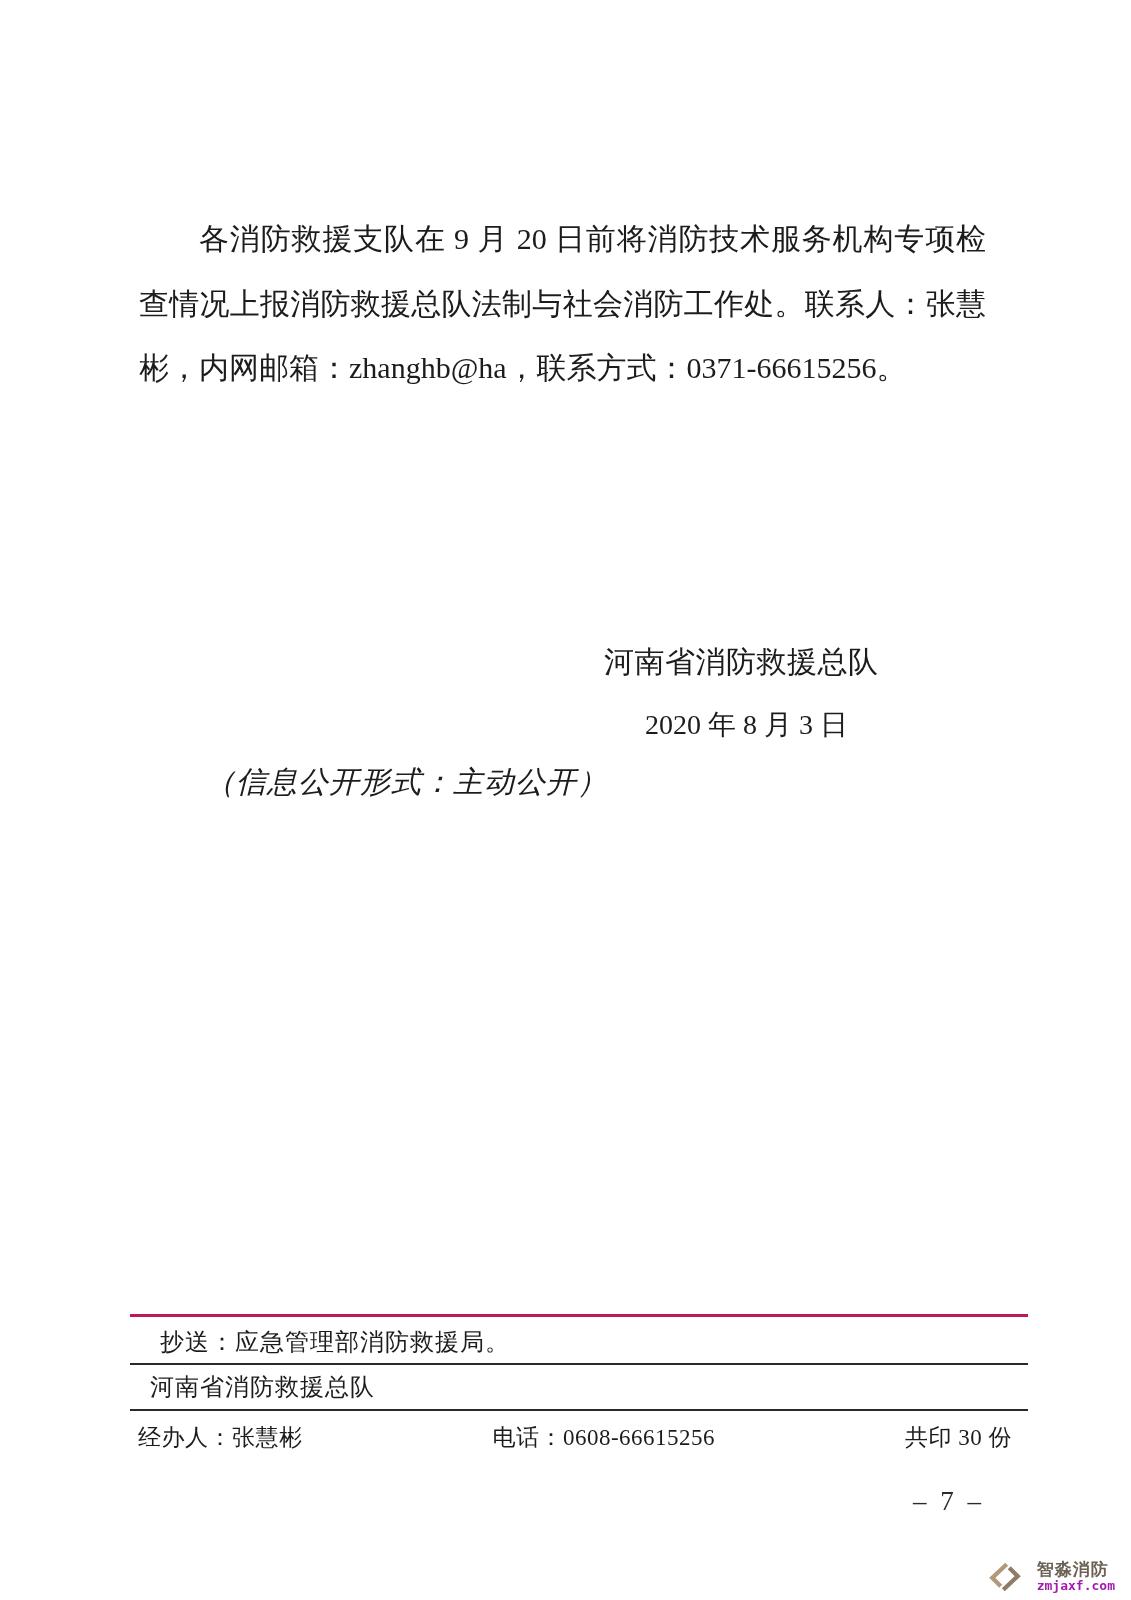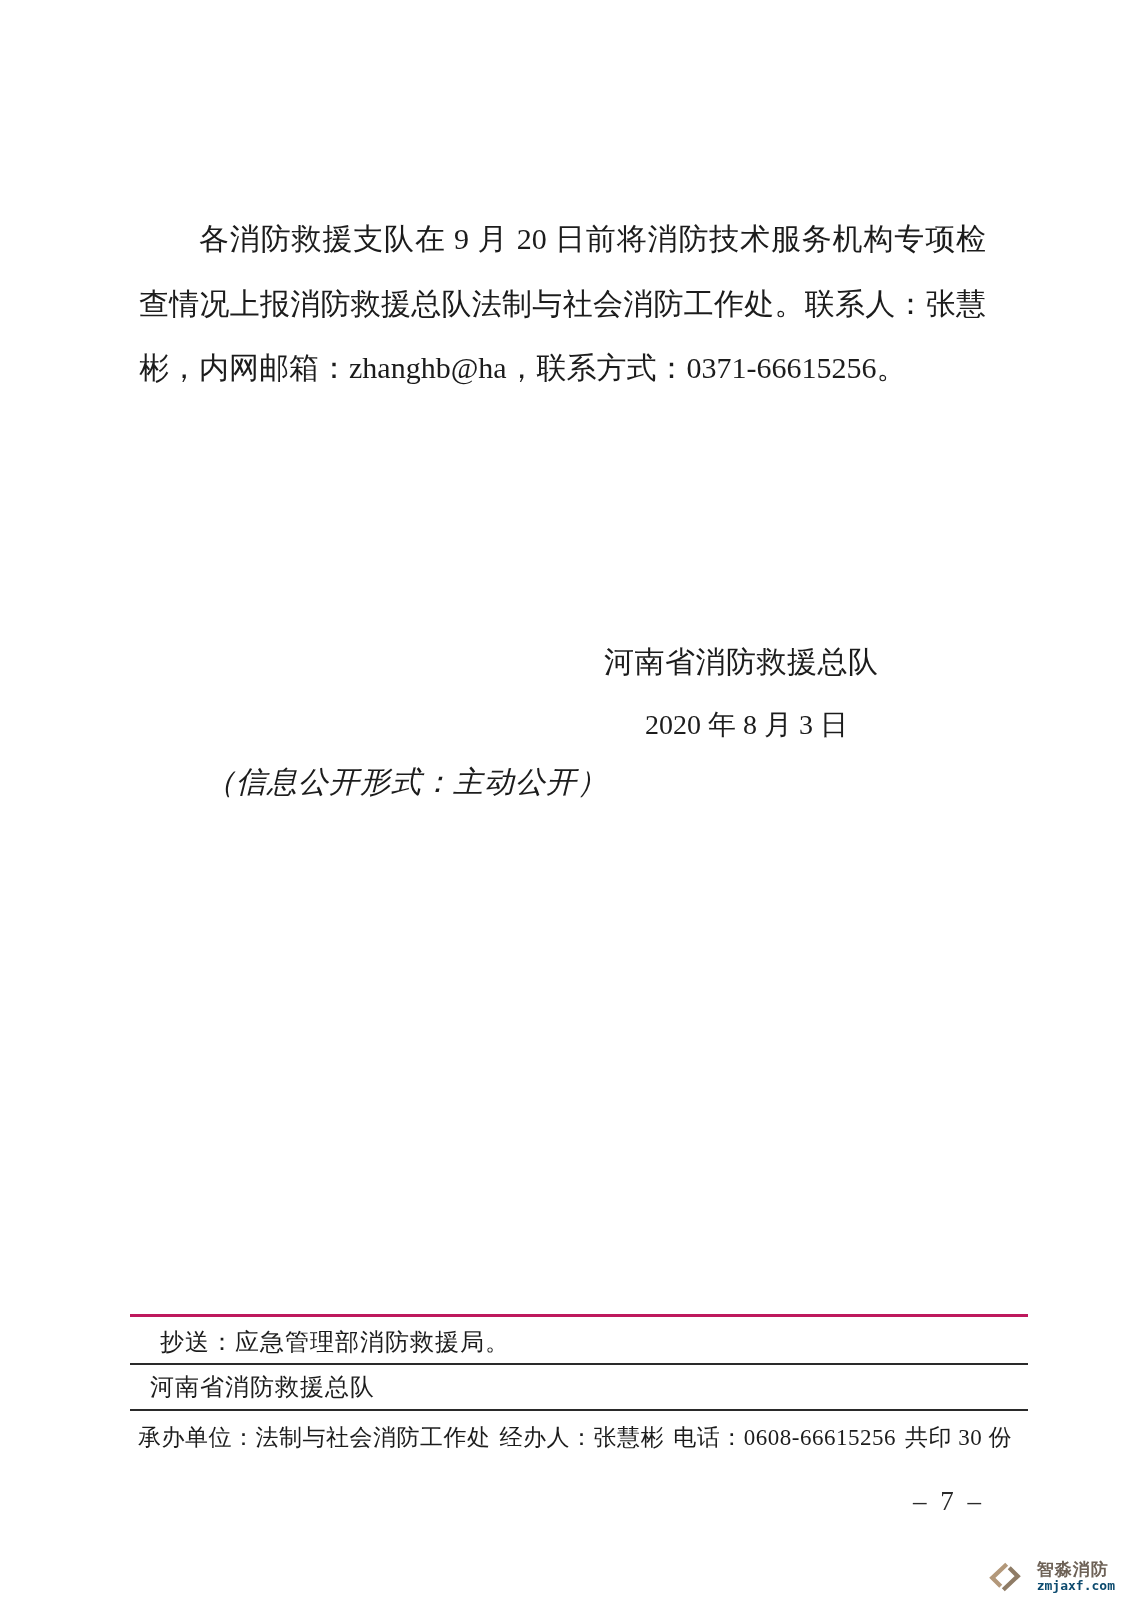--- a/index.html
+++ b/index.html
@@ -112,21 +112,21 @@
     font-family: "Liberation Sans", "DejaVu Sans", sans-serif;
     font-size: 17px;
     font-weight: bold;
     color: #6d6156;
     letter-spacing: 1px;
   }
   .logo-domain {
     font-family: "DejaVu Sans Mono", "Liberation Mono", monospace;
     font-size: 13px;
     font-weight: bold;
-    color: #0c4a6e;
+    color: #a21caf;
   }
 </style>
 </head>
 <body>
 
 <div class="page">
 
   <p class="para">各消防救援支队在 9 月 20 日前将消防技术服务机构专项检查情况上报消防救援总队法制与社会消防工作处。联系人：张慧彬，内网邮箱：zhanghb@ha，联系方式：0371-66615256。</p>
 
   <div class="sig-org">河南省消防救援总队</div>
@@ -134,21 +134,20 @@
   <div class="sig-date">2020 年 8 月 3 日</div>
 
   <div class="disclosure">（信息公开形式：主动公开）</div>
 
   <div class="imprint">
     <div class="imprint-row1">抄送：应急管理部消防救援局。</div>
     <div class="imprint-row2">
       <span>河南省消防救援总队</span>
     </div>
     <div class="imprint-row3">
-      <span>承办单位：法制与社会消防工作处</span>
       <span>经办人：张慧彬</span>
       <span>电话：0608-66615256</span>
       <span>共印 30 份</span>
     </div>
   </div>
 
   <div class="page-number">– 7 –</div>
 
   <div class="logo">
     <svg class="logo-icon" viewBox="0 0 40 40" aria-hidden="true">

